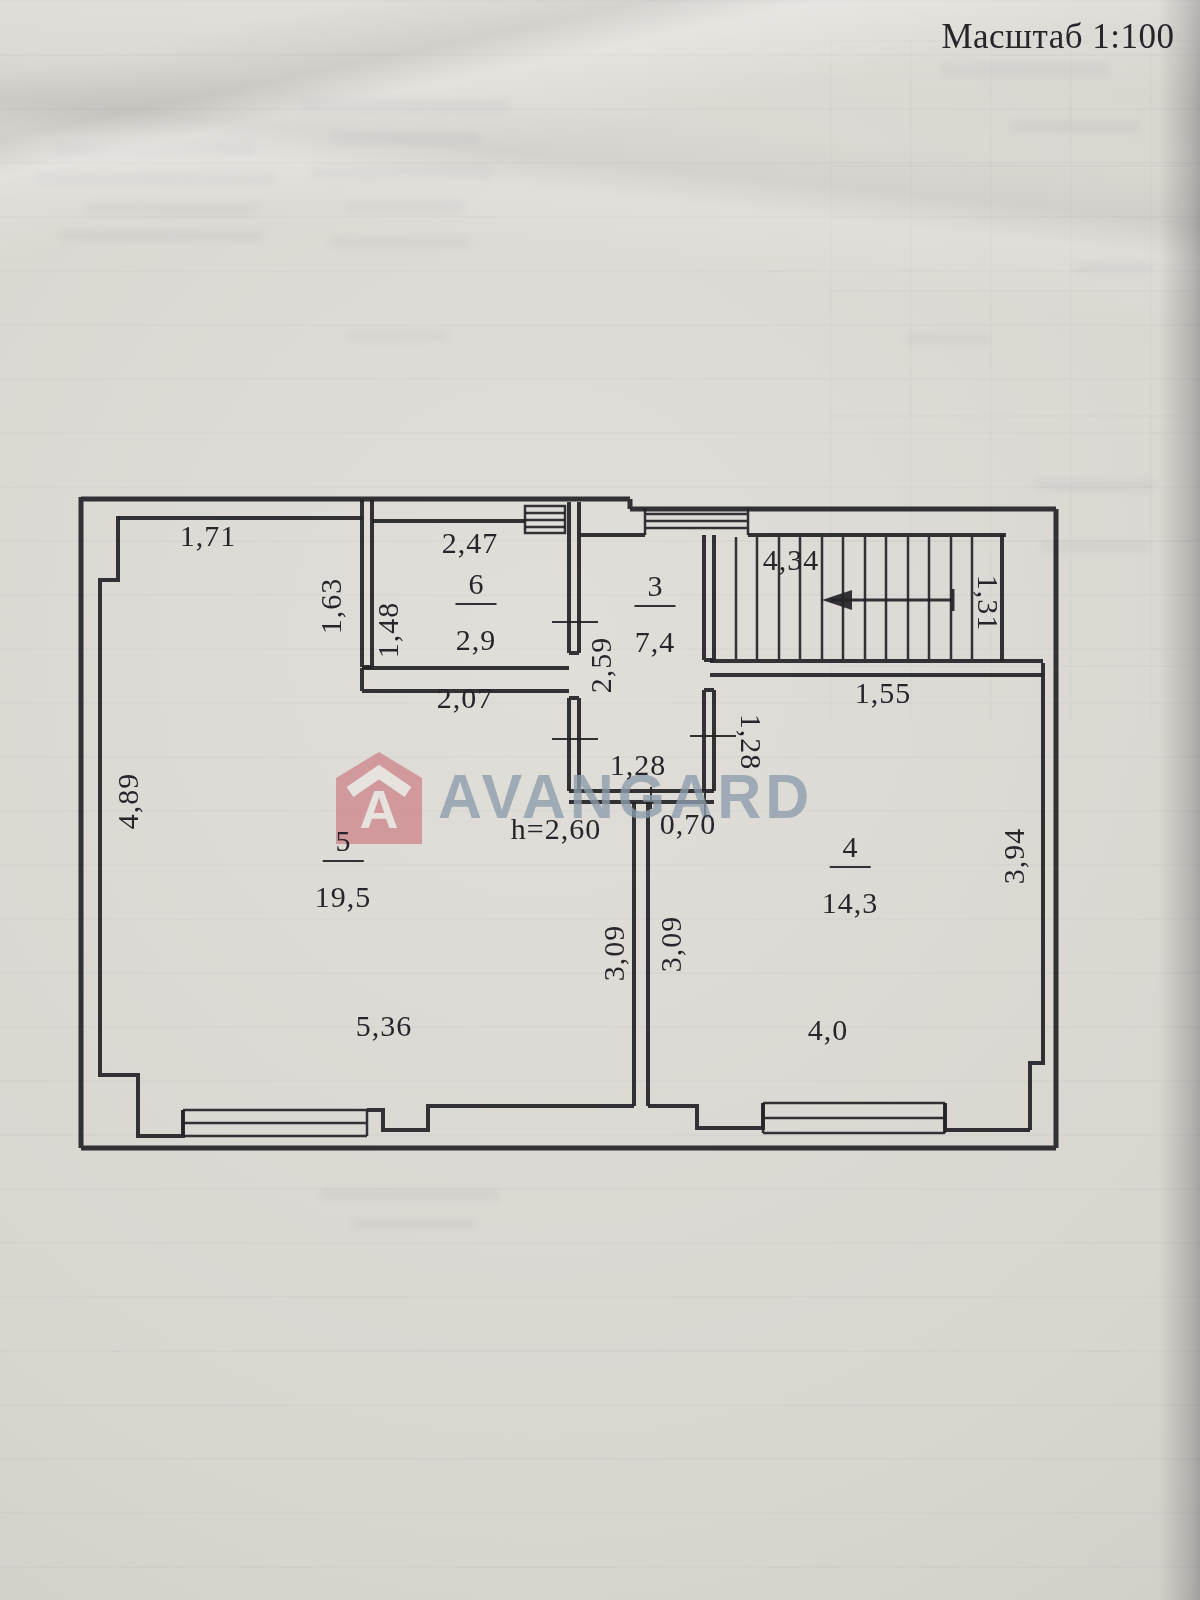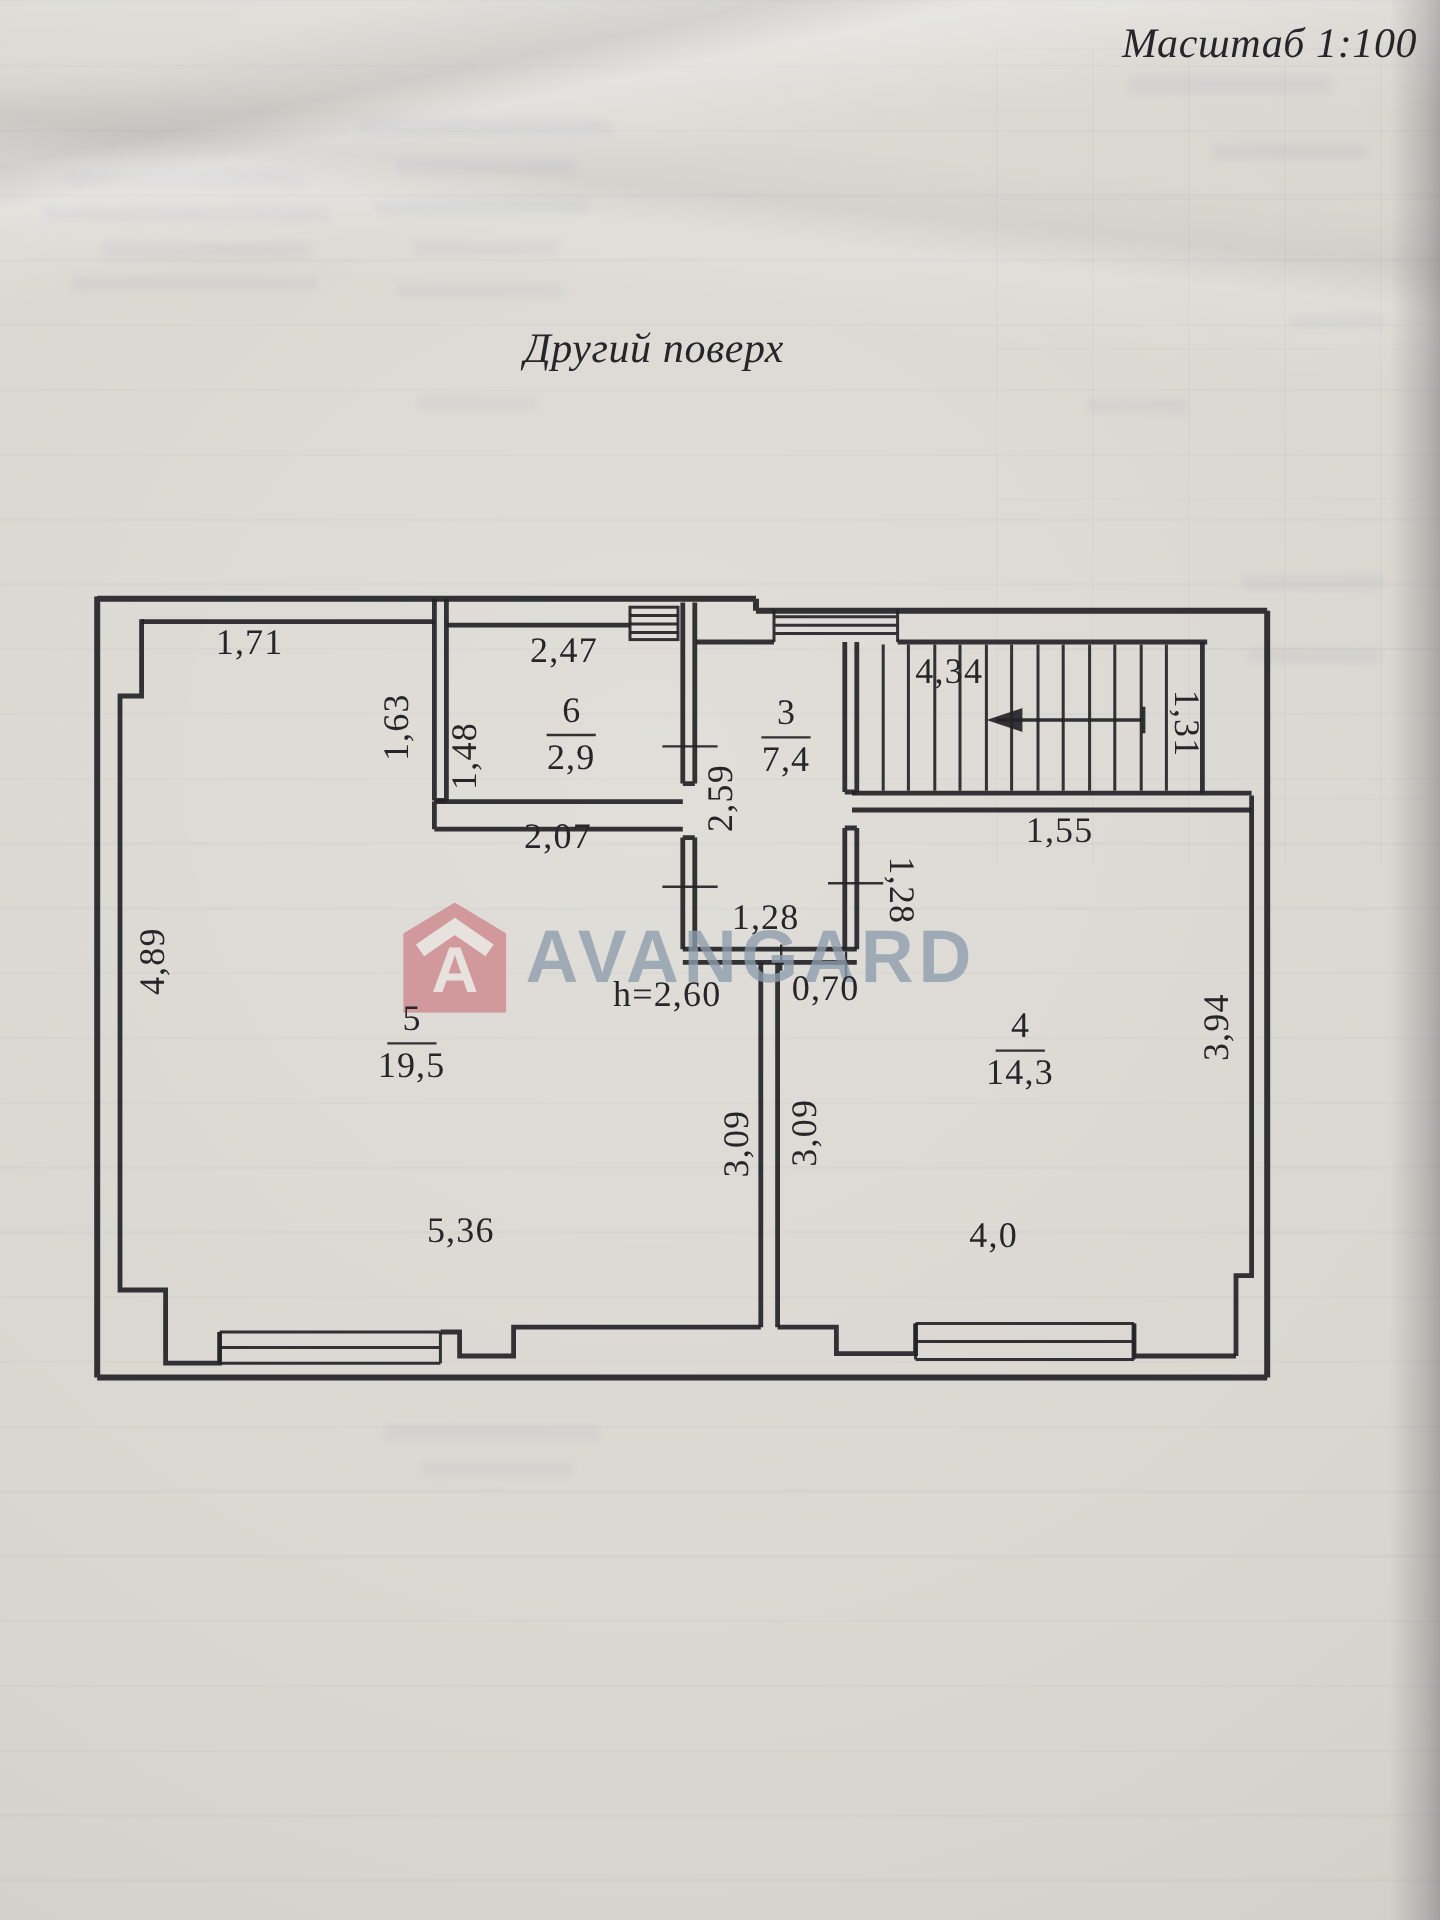--- a/index.html
+++ b/index.html
@@ -25,24 +25,24 @@
       repeating-linear-gradient(180deg, rgba(125,135,148,.09) 0 2px, rgba(0,0,0,0) 2px 125px);}
   .ghost{position:absolute; background:#7d8897; opacity:.085; filter:blur(3px); border-radius:4px; pointer-events:none;}
 
   svg.plan{position:absolute; left:0; top:0;}
   .ink{stroke:#232327; stroke-opacity:.92; fill:none;}
 
   .lbl{position:absolute; white-space:nowrap; font-size:30px; letter-spacing:1px;
        transform:translate(-50%,-50%); line-height:1; color:#26262a;}
   .lbl.vccw{transform:translate(-50%,-50%) rotate(-90deg);}
   .lbl.vcw{transform:translate(-50%,-50%) rotate(90deg);}
-  .lbl.big{font-size:35px; letter-spacing:.5px;font-style:italic;}
+  .lbl.big{font-size:35px; letter-spacing:.5px;}
   .room{position:absolute; transform:translate(-50%,-50%); text-align:center; line-height:1; color:#26262a;}
   .room .num{display:inline-block; font-size:30px; padding:0 13px 4px; border-bottom:2.5px solid rgba(35,35,39,.92);}
-  .room .area{display:block; font-size:30px; padding-top:3px; letter-spacing:1px;}
+  .room .area{display:block; font-size:30px; padding-top:20px; letter-spacing:1px;}
 
   .wm{position:absolute; left:336px; top:748px; width:510px; height:100px; pointer-events:none;}
   .wm-logo{position:absolute; left:0; top:4px; width:86px; height:92px; opacity:.80;}
   .wm-a{position:absolute; left:0; width:86px; top:30px; text-align:center;
         font-family:"Liberation Sans","DejaVu Sans",sans-serif; font-weight:bold;
         font-size:54px; color:#e9e4e0; line-height:1;}
   .wm-text{position:absolute; left:102px; top:14px;
         font-family:"Liberation Sans","DejaVu Sans",sans-serif; font-weight:bold;
         font-size:61px; letter-spacing:4px; color:#8d9dac; opacity:.78;
         transform:scaleY(1.02);}
@@ -128,21 +128,20 @@
       <path class="ink" stroke-width="3" d="M830,600 H953 M953,589 V611"></path>
       <polygon points="822,600 852,590 852,610" fill="#232327" fill-opacity=".92"></polygon>
     </g>
 
     <g class="ink" stroke-width="2">
       <path d="M552,622 H598 M552,739 H598 M690,736 H736 M651,787 V809 M705,793 V816"></path>
     </g>
   </svg>
 
   <div class="lbl big" style="left:1058px;top:36px">Масштаб 1:100</div>
-  <div class="lbl big" style="left:545px;top:290px">Другий поверх</div>
 
   <div class="wm">
     <div class="wm-logo">
       <svg width="86" height="92" viewBox="0 0 86 92">
         <polygon points="43,0 86,26 86,92 0,92 0,26" fill="#cd8187" fill-opacity=".92"></polygon>
         <polyline points="14,40 43,20 72,40" stroke="#e9e4e0" stroke-width="12" fill="none"></polyline>
       </svg>
       <span class="wm-a">A</span>
     </div>
     <div class="wm-text">AVANGARD</div>

